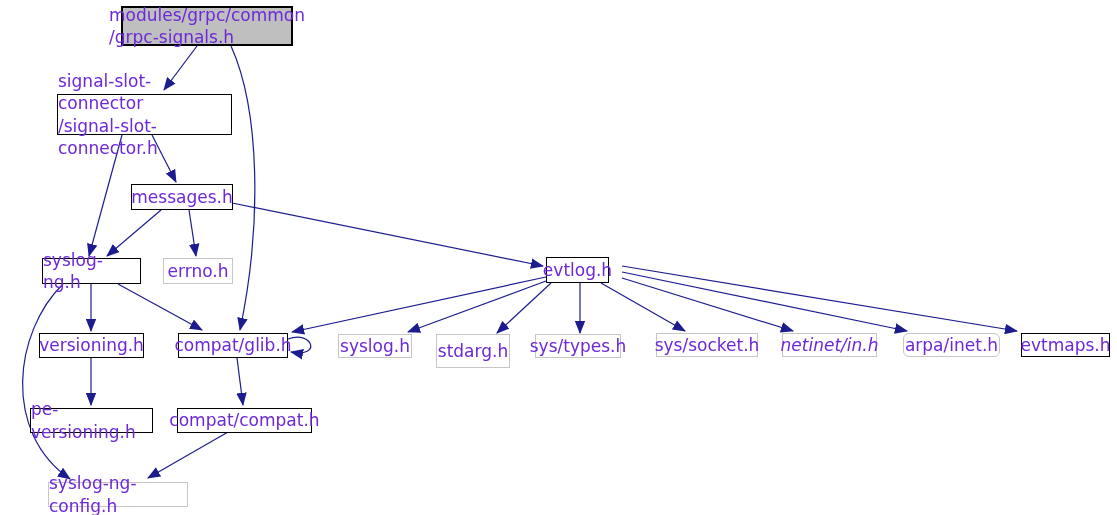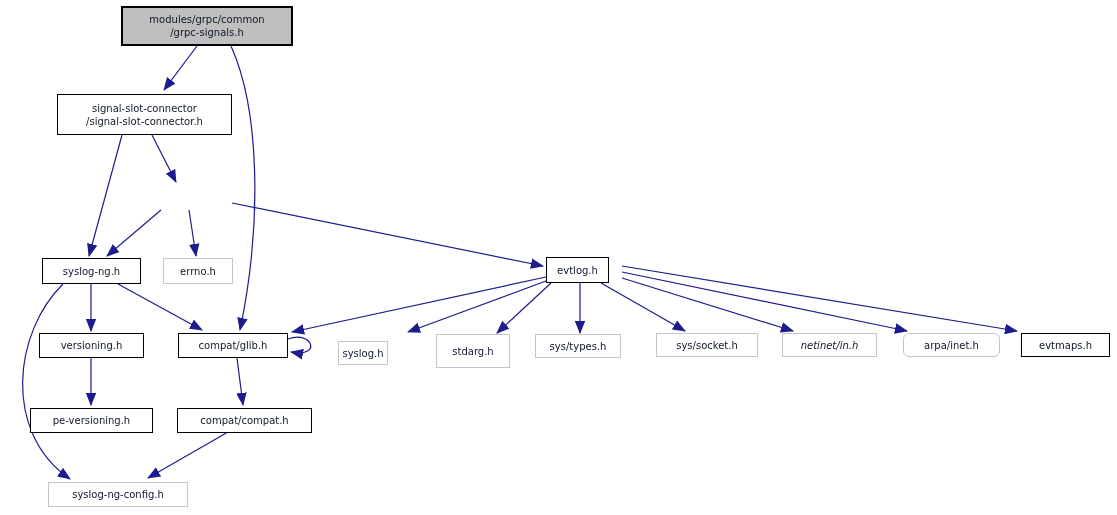--- a/index.html
+++ b/index.html
@@ -13,24 +13,24 @@
   #edges{position:absolute;left:0;top:0;z-index:0;}
   .node{
     position:absolute;
     box-sizing:border-box;
     z-index:1;
     background:#ffffff;
     border:1px solid #000000;
     display:flex;
     align-items:center;
     justify-content:center;
-    text-align:center;
-    font-size:10px;
+    text-align:left;
+    font-size:17px;
     line-height:1.3;
-    color:#0f172a;
+    color:#6d28d9;
     white-space:pre-line;
     cursor:pointer;
   }
   .node.external{border-color:#c6c6c6;}
   .node.root{background:#bfbfbf;border-width:2px;}
   .edge{stroke:#1c1c8f;stroke-width:1.2;fill:none;}
 </style>
 </head>
 <body>
 
@@ -65,32 +65,33 @@
     <path class="edge" marker-end="url(#arr)" d="M622,272 L907,331"></path>
     <path class="edge" marker-end="url(#arr)" d="M622,266 L1017,331"></path>
   </svg>
 
   <div class="node root" style="left:121px;top:6px;width:172px;height:40px;">modules/grpc/common
 /grpc-signals.h</div>
 
   <div class="node" style="left:57px;top:94px;width:175px;height:41px;">signal-slot-connector
 /signal-slot-connector.h</div>
 
+  <div class="node" style="left:131px;top:184px;width:102px;height:26px;">messages.h</div>
 
   <div class="node" style="left:42px;top:258px;width:99px;height:26px;">syslog-ng.h</div>
 
   <div class="node external" style="left:163px;top:258px;width:70px;height:26px;">errno.h</div>
 
   <div class="node" style="left:546px;top:257px;width:63px;height:26px;">evtlog.h</div>
 
   <div class="node" style="left:39px;top:333px;width:105px;height:25px;">versioning.h</div>
 
   <div class="node" style="left:178px;top:333px;width:110px;height:25px;">compat/glib.h</div>
 
-  <div class="node external" style="left:338px;top:341px;width:50px;height:24px;">syslog.h</div>
+  <div class="node external" style="left:338px;top:334px;width:74px;height:24px;">syslog.h</div>
 
   <div class="node external" style="left:436px;top:334px;width:74px;height:34px;">stdarg.h</div>
 
   <div class="node external" style="left:535px;top:334px;width:86px;height:24px;">sys/types.h</div>
 
   <div class="node external" style="left:656px;top:333px;width:102px;height:24px;">sys/socket.h</div>
 
   <div class="node external" style="left:782px;top:333px;width:95px;height:24px;font-style:italic;">netinet/in.h</div>
 
   <div class="node external" style="left:903px;top:333px;width:97px;height:24px;border-radius:6px;">arpa/inet.h</div>

